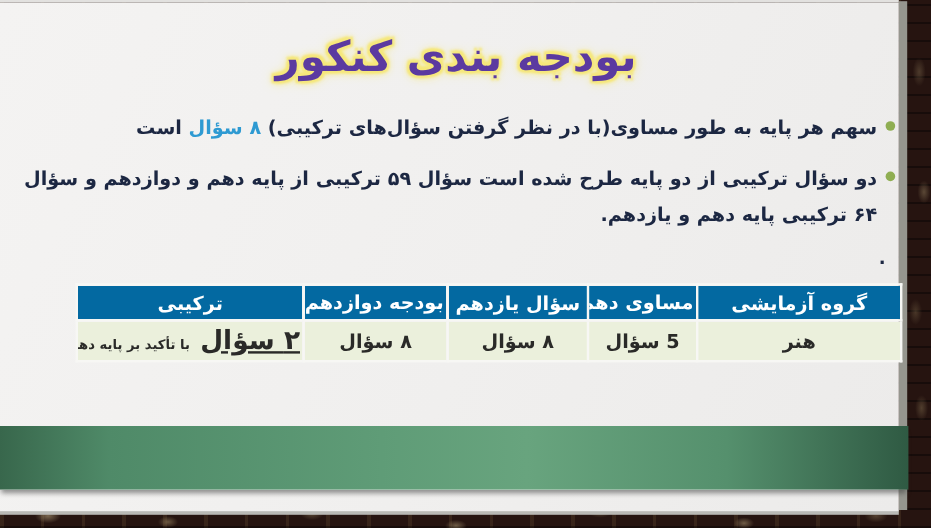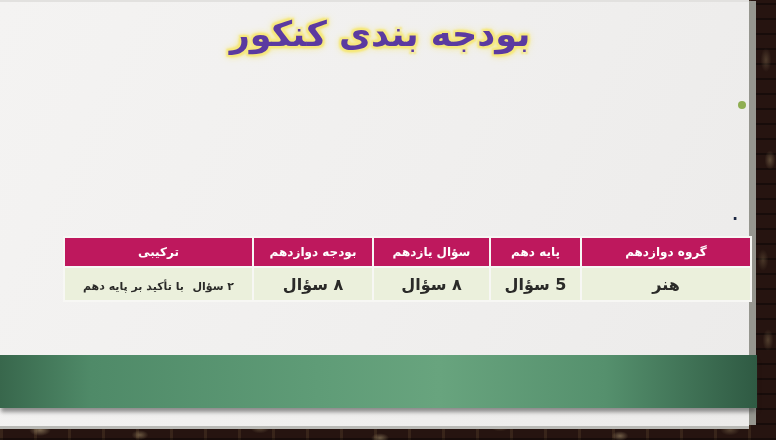--- a/index.html
+++ b/index.html
@@ -58,20 +58,21 @@
   }
   .slide-title {
     display: inline-block;
     font-size: 35px; font-weight: bold;
     color: #5b3aa0;
     letter-spacing: 0px;
     text-shadow:
       0 0 3px #f6e87c, 0 0 6px #f6e87c, 0 0 10px #f6e87c,
       2px 2px 2px #f6e87c, -2px -2px 2px #f6e87c,
       2px -2px 2px #f6e87c, -2px 2px 2px #f6e87c;
+    margin-top: 14px;
   }
 
   
   .content {
     position: absolute; top: 92px; right: 30px; left: 14px;
     direction: rtl;
     color: #1c2742;
     font-size: 16px; font-weight: bold;
     line-height: 30px;
   }
@@ -101,63 +102,68 @@
   }
   .exam-table th, .exam-table td {
     border: 2px solid #f7f7f4;
     text-align: center; vertical-align: middle;
     padding: 0 2px;
     overflow: hidden; white-space: nowrap;
   }
   .exam-table thead tr { height: 30px; }
   .exam-table tbody tr { height: 34px; }
   .exam-table th {
-    background: #be185d;
+    background: #0369a1;
     color: #ffffff;
-    font-size: 12px; font-weight: bold;
+    font-size: 16px; font-weight: bold;
   }
   .exam-table td {
     background: #ebf0dc;
     color: #2a2a28;
     font-size: 16px; font-weight: bold;
   }
-  .combo-main { font-size: 11px; font-weight: bold; }
+  .combo-main { font-size: 22px; font-weight: bold; text-decoration: underline; }
   .combo-note { font-size: 11px; font-weight: bold; margin-right: 3px; }
 </style>
 </head>
 <body>
 
 <div class="brick-bg"></div>
 <div class="paper"></div>
 <div class="footer-band"></div>
 
 <div class="title-wrap">
   <span class="slide-title">بودجه بندی کنکور</span>
 </div>
 
 <div class="content">
   <div class="bullet">
     <span class="bullet-dot"></span>
+    <div class="bullet-text"><span>سهم هر پایه به طور مساوی(با در نظر گرفتن سؤال‌های ترکیبی)  </span><span class="accent">۸ سؤال</span><span> است</span></div>
+  </div>
+  <div class="bullet">
+    <span class="bullet-dot"></span>
+    <div class="bullet-text">دو سؤال ترکیبی از دو پایه طرح شده است سؤال ۵۹ ترکیبی از پایه دهم و دوازدهم و سؤال ۶۴ ترکیبی پایه دهم و یازدهم.</div>
   </div>
 </div>
 
 <div class="stray-period">.</div>
 
 <table class="exam-table">
   <colgroup>
     <col style="width:170px">
       <col style="width:91px">
       <col style="width:117px">
       <col style="width:120px">
       <col style="width:189px">
   </colgroup>
   <thead>
     <tr>
-      <th>گروه دوازدهم</th>
-      <th>پایه دهم</th>
+      <th>گروه آزمایشی</th>
+      <th>مساوی دهم</th>
       <th>سؤال یازدهم</th>
       <th>بودجه دوازدهم</th>
       <th>ترکیبی</th>
     </tr>
   </thead>
   <tbody>
     <tr>
       <td>هنر</td>
       <td>5 سؤال</td>
       <td>۸ سؤال</td>

